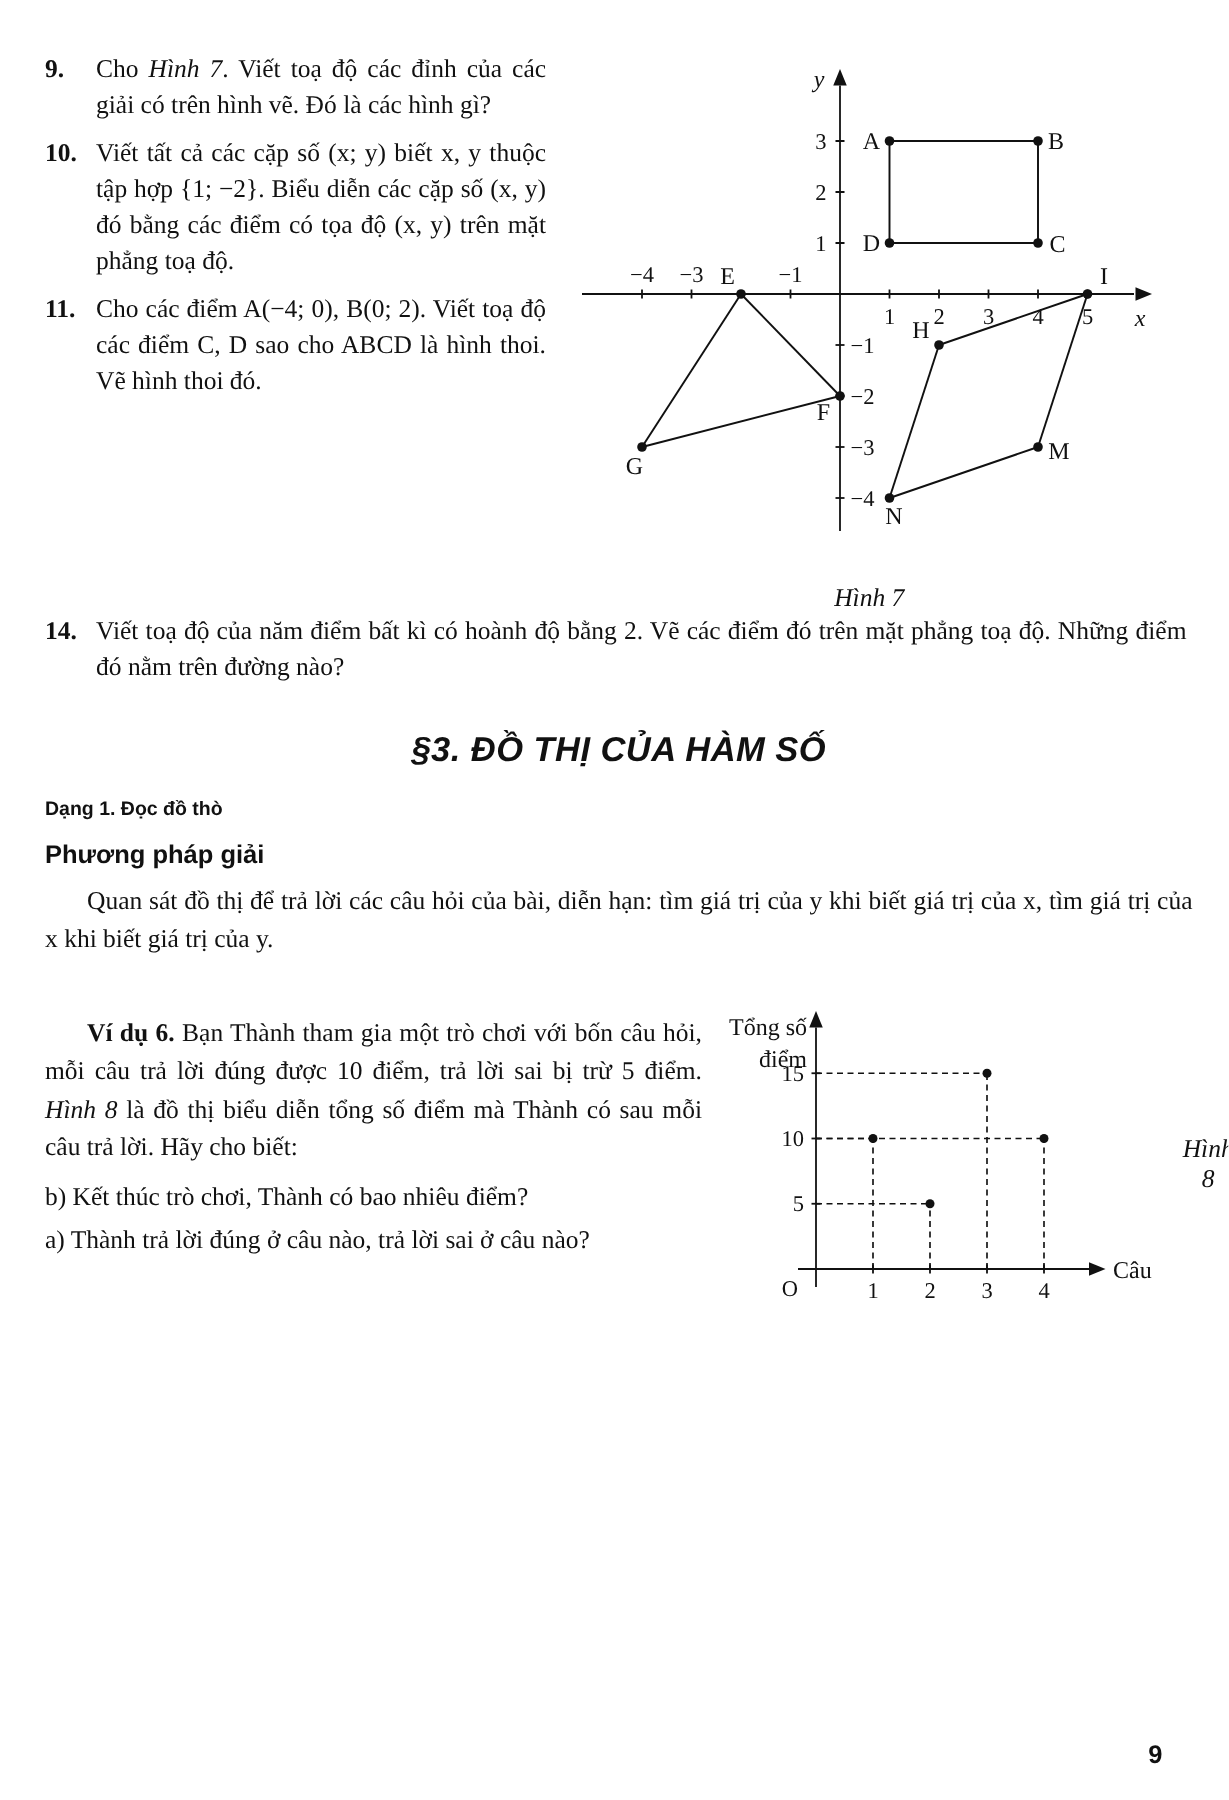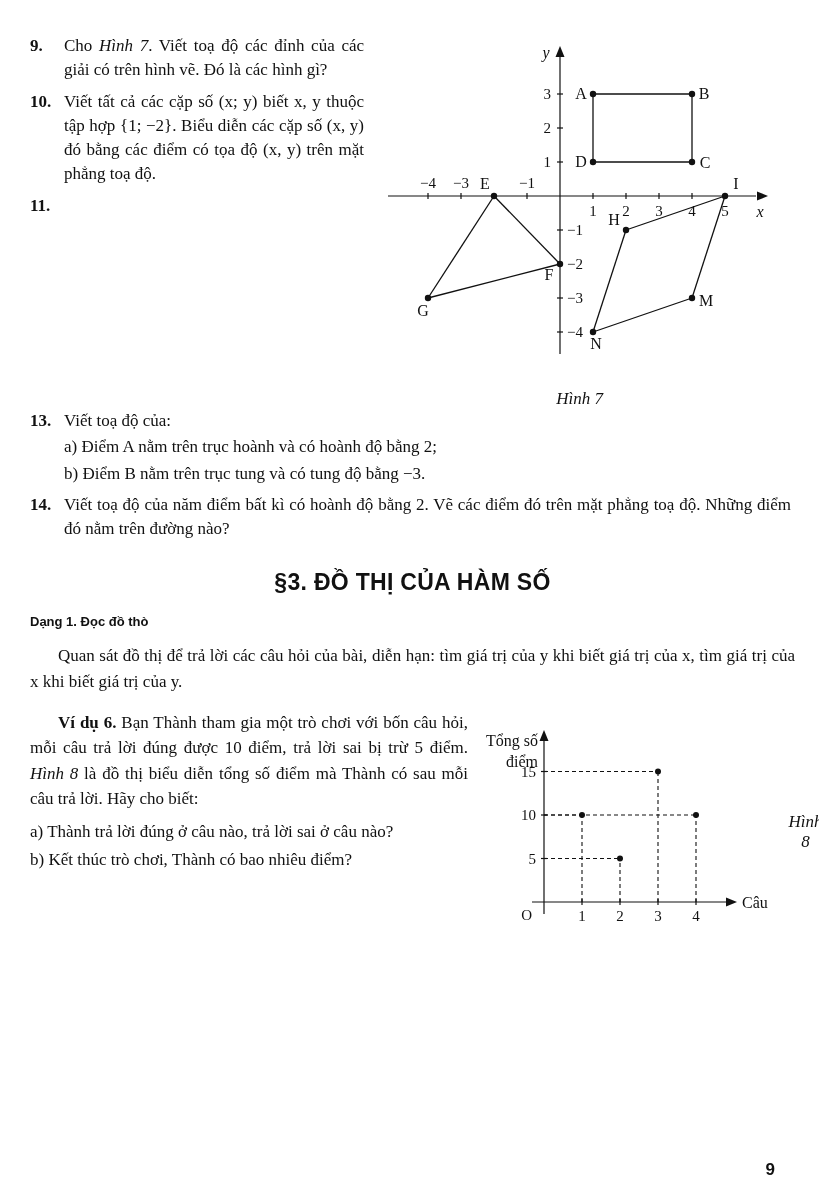--- a/index.html
+++ b/index.html
@@ -12,27 +12,27 @@
   .col-problems{flex:0 0 334px;}
   .col-figure{flex:1;display:flex;flex-direction:column;align-items:center;padding-top:2px;}
   .problem{display:flex;margin:0 0 7px 0;line-height:1.43;text-align:justify;}
   .pnum{flex:0 0 34px;font-weight:bold;}
   .ptext{flex:1;}
   .sub{display:block;margin-top:2px;}
   .full{margin-right:4px;}
   .caption{font-style:italic;font-size:17px;text-align:center;margin-top:8px;}
   .section-header{
     font-family:"Liberation Sans",sans-serif;font-weight:bold;font-size:23px;
-    text-align:center;letter-spacing:.3px;margin:28px 0 18px 0;
+    text-align:center;letter-spacing:.3px;margin:28px 0 18px 0;font-style:italic;
   }
   .dang{font-family:"Liberation Sans",sans-serif;font-weight:bold;font-size:13px;margin:0 0 14px 0;}
   .method{font-family:"Liberation Sans",sans-serif;font-weight:bold;font-size:17px;margin:0 0 8px 0;}
   .method-text{margin:0 0 16px 0;text-indent:28px;text-align:justify;line-height:1.48;}
   .example-row{display:flex;}
-  .col-example{flex:0 0 438px;padding-right:6px;}
+  .col-example{flex:0 0 438px;padding-right:6px;margin-top:22px;}
   .col-fig8{flex:1;display:flex;flex-direction:row;align-items:center;padding-top:4px;}
   .ex-p{margin:0 0 8px 0;text-indent:28px;text-align:justify;line-height:1.5;}
   .ex-label{font-weight:bold;}
   .ex-item{padding-left:20px;text-indent:-20px;margin:4px 0;line-height:1.45;}
   .page-number{
     position:absolute;right:44px;bottom:20px;font-weight:bold;
     font-family:"Liberation Sans",sans-serif;font-size:17px;
   }
   
   #fig7 text,#fig8 text{font-family:"Liberation Serif",serif;fill:#111;}
@@ -58,20 +58,21 @@
         <span class="ptext"><span>Cho </span><i>Hình 7</i><span>. Viết toạ độ các đỉnh của các giải có trên hình vẽ. Đó là các hình gì?</span></span>
       </div>
 
       <div class="problem">
         <span class="pnum">10.</span>
         <span class="ptext">Viết tất cả các cặp số (x; y) biết x, y thuộc tập hợp {1; −2}. Biểu diễn các cặp số (x, y) đó bằng các điểm có tọa độ (x, y) trên mặt phẳng toạ độ.</span>
       </div>
 
       <div class="problem">
         <span class="pnum">11.</span>
+        <span class="ptext">Cho các điểm A(−4; 0), B(0; 2). Viết toạ độ các điểm C, D sao cho ABCD là hình thoi. Vẽ hình thoi đó.</span>
       </div>
 
     </div>
 
     <div class="col-figure">
       <svg id="fig7" width="400" height="345">
           <line x1="8" y1="160" x2="376" y2="160" class="ax"></line>
           <path d="M388 160 l-11 -4.5 v9 z" fill="#111"></path>
           <line x1="180" y1="318" x2="180" y2="21" class="ax"></line>
           <path d="M180 10 l-4.5 11 h9 z" fill="#111"></path>
@@ -138,46 +139,39 @@
           <text x="356" y="153" text-anchor="middle" class="plab">I</text>
           <circle cx="312" cy="262" r="3.2" fill="#111"></circle>
           <text x="326" y="270" text-anchor="middle" class="plab">M</text>
           <circle cx="213" cy="296" r="3.2" fill="#111"></circle>
           <text x="216" y="313" text-anchor="middle" class="plab">N</text>
         </svg>
       <div class="caption">Hình 7</div>
     </div>
   </div>
 
-  <div class="problem full">
-    <span class="pnum">13.</span>
-    <span class="ptext">
-      <span>Viết toạ độ của:</span>
-      <span class="sub">a) Điểm A nằm trên trục hoành và có hoành độ bằng 2;</span>
-      <span class="sub">b) Điểm B nằm trên trục tung và có tung độ bằng −3.</span>
-    </span>
-  </div>
 
   <div class="problem full">
     <span class="pnum">14.</span>
     <span class="ptext">Viết toạ độ của năm điểm bất kì có hoành độ bằng 2. Vẽ các điểm đó trên mặt phẳng toạ độ. Những điểm đó nằm trên đường nào?</span>
   </div>
 
   <div class="section-header">§3. ĐỒ THỊ CỦA HÀM SỐ</div>
 
   <div class="dang">Dạng 1. Đọc đồ thò</div>
 
+  <div class="method">Phương pháp giải</div>
 
   <p class="method-text">Quan sát đồ thị để trả lời các câu hỏi của bài, diễn hạn: tìm giá trị của y khi biết giá trị của x, tìm giá trị của x khi biết giá trị của y.</p>
 
   <div class="example-row">
     <div class="col-example">
       <p class="ex-p"><span class="ex-label">Ví dụ 6.</span><span> Bạn Thành tham gia một trò chơi với bốn câu hỏi, mỗi câu trả lời đúng được 10 điểm, trả lời sai bị trừ 5 điểm. </span><i>Hình 8</i><span> là đồ thị biểu diễn tổng số điểm mà Thành có sau mỗi câu trả lời. Hãy cho biết:</span></p>
+      <div class="ex-item">b) Kết thúc trò chơi, Thành có bao nhiêu điểm?</div>
       <div class="ex-item">a) Thành trả lời đúng ở câu nào, trả lời sai ở câu nào?</div>
-      <div class="ex-item">b) Kết thúc trò chơi, Thành có bao nhiêu điểm?</div>
     </div>
     <div class="col-fig8">
       <svg id="fig8" width="320" height="228">
           <line x1="58" y1="188" x2="252" y2="188" class="ax"></line>
           <path d="M263 188 l-11 -4.5 v9 z" fill="#111"></path>
           <line x1="70" y1="200" x2="70" y2="27" class="ax"></line>
           <path d="M70 16 l-4.5 11 h9 z" fill="#111"></path>
           <text x="64" y="32" text-anchor="end" class="ylab">Tổng số</text>
           <text x="64" y="53" text-anchor="end" class="ylab">điểm</text>
           <text x="268" y="194" text-anchor="start" class="ylab">Câu</text>

